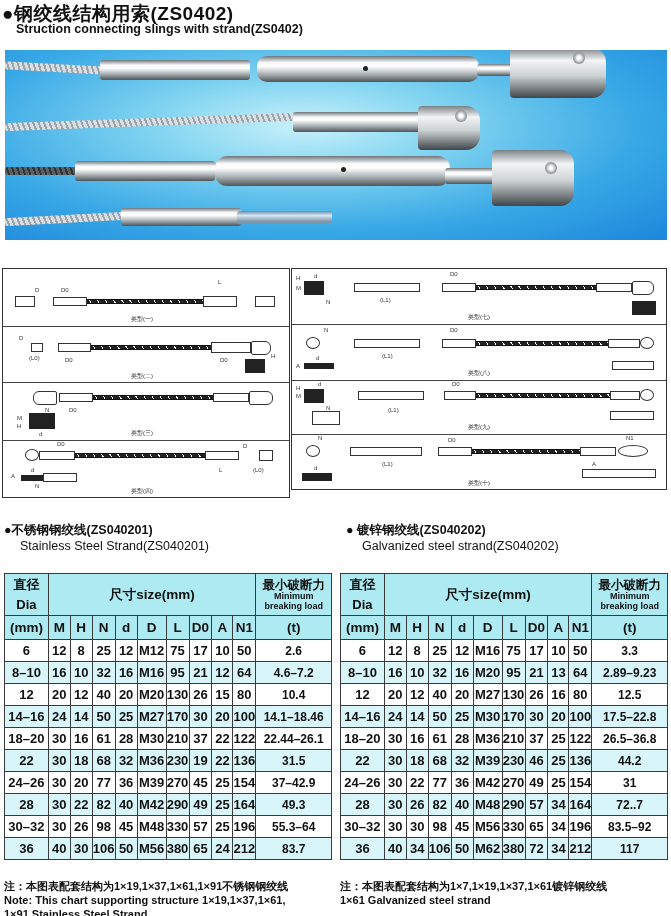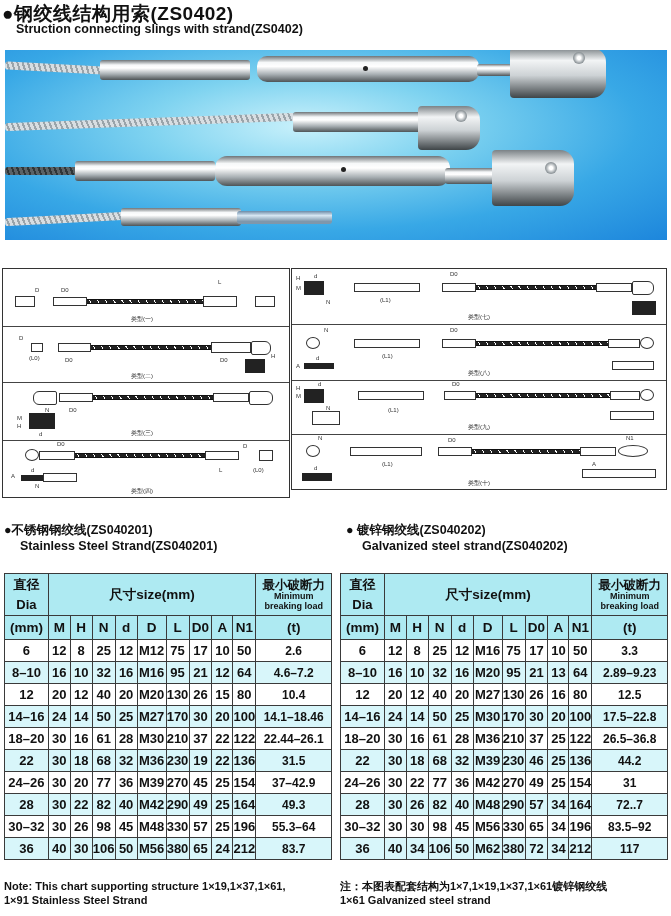--- a/index.html
+++ b/index.html
@@ -18,21 +18,21 @@
   .dpanel { position: absolute; left: 0; right: 0; border-bottom: 1px solid #444; }
   .dpanel:last-child { border-bottom: none; }
   .rope { position: absolute; height: 5px; background: repeating-linear-gradient(60deg, #222 0 3px, #fff 3px 4px, #222 4px 7px); border-top: 1px solid #111; border-bottom: 1px solid #111; }
   .sleeve { position: absolute; border: 1px solid #333; background: #fff; height: 9px; }
   .sleeve.tall { height: 11px; }
   .eye { position: absolute; width: 14px; height: 12px; border: 1px solid #333; border-radius: 50%; background: #fff; }
   .blk { position: absolute; background: #222; }
   .caption { position: absolute; font-size: 6px; color: #333; }
   .dimlbl { position: absolute; font-size: 6px; color: #333; }
   .section-h { position: absolute; font-size: 12.5px; font-weight: bold; }
-  .section-s { position: absolute; font-size: 12.5px; font-weight: bold; }
+  .section-s { position: absolute; font-size: 12.5px; font-weight: normal; }
   table.spec { position: absolute; border-collapse: collapse; font-weight: bold; }
   table.spec td { border: 1px solid #3a3a3a; text-align: center; padding: 0; font-size: 13px; height: 22px; }
   table.spec tr.hdr1 td { height: 42px; background: #aeeaf2; }
   table.spec tr.hdr2 td { background: #aeeaf2; font-size: 13.5px; height: 24px; }
   table.spec td.dia-h { font-size: 13px; line-height: 20px; }
   table.spec td.size-h { font-size: 13.5px; }
   table.spec td.load-h { font-size: 12.5px; line-height: 12px; }
   table.spec td.load-h .en { font-size: 9px; font-weight: bold; display: block; line-height: 10px; }
   table.spec tr.alt td { background: #d8f6fa; }
   table.spec tr.alt td.c0 { background: #d8f6fa; }
@@ -369,20 +369,21 @@
         <td>380</td>
         <td>65</td>
         <td>24</td>
         <td>212</td>
         <td class="lg">83.7</td>
       </tr>
     </tbody>
 </table>
 
 <div class="note" style="left:4px;top:879px;">
+  <div>注：本图表配套结构为1×19,1×37,1×61,1×91不锈钢钢绞线</div>
   <div style="font-weight:bold;">Note: This chart supporting structure 1×19,1×37,1×61,</div>
   <div>1×91 Stainless Steel Strand</div>
 </div>
 
 <div class="section-h" style="left:346px;top:522px;"><span>●</span> <span>镀锌钢绞线(ZS040202)</span></div>
 <div class="section-s" style="left:362px;top:539px;">Galvanized steel strand(ZS040202)</div>
 
 <table class="spec" style="left:340px;top:573px;width:328px;">
   <colgroup>
     <col style="width:44px">

